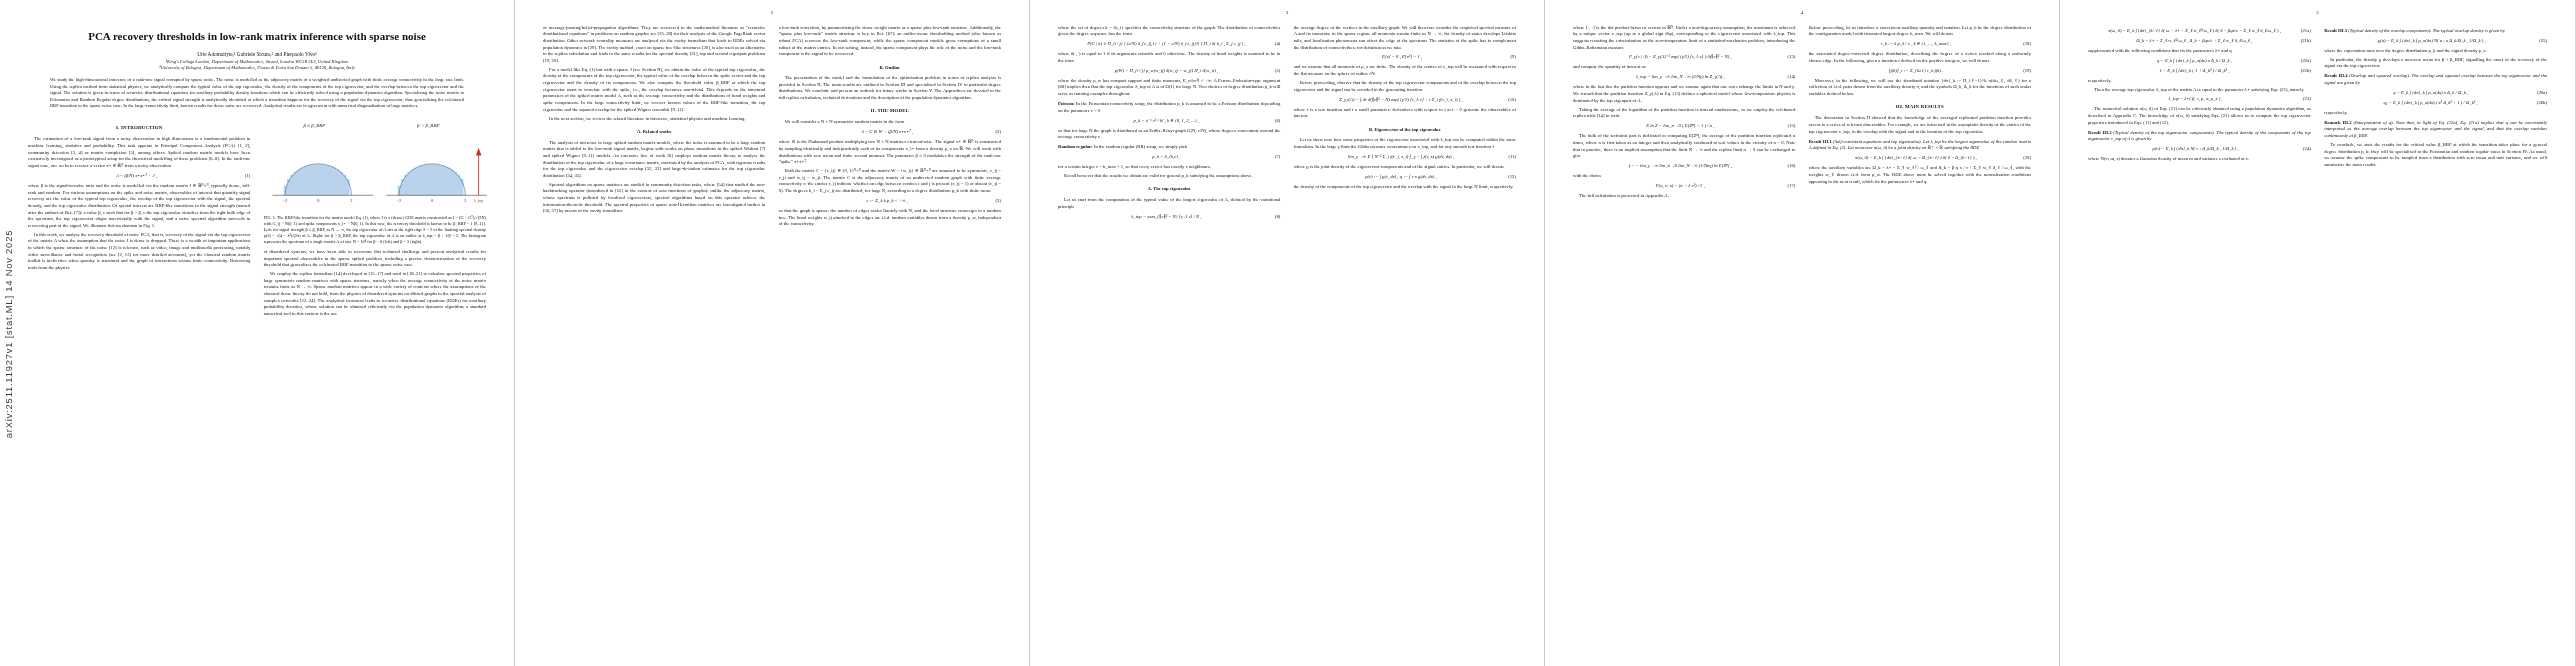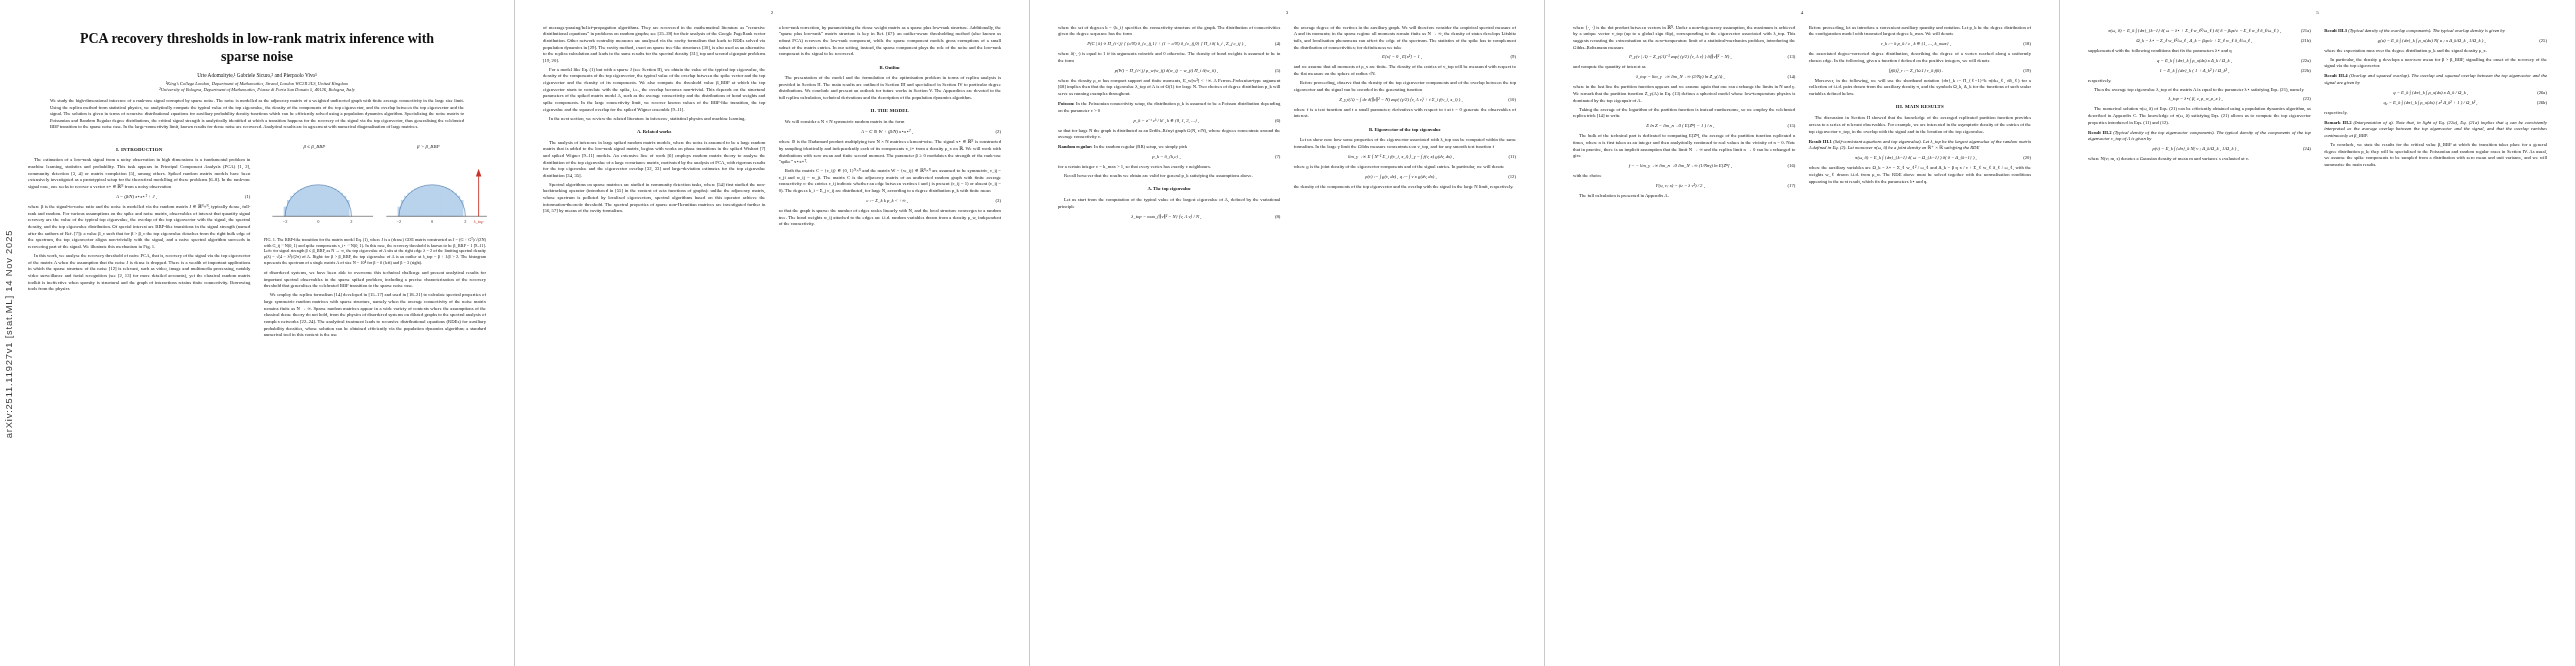--- a/index.html
+++ b/index.html
@@ -4,21 +4,21 @@
 <style>
   html,body{margin:0;padding:0;background:#d9d9d9;}
   body{width:2576px;height:667px;overflow:hidden;position:relative;
        font-family:"Liberation Serif","DejaVu Serif","DejaVu Sans",serif;color:#111;}
   #pages{display:flex;width:2576px;height:667px;}
   .page{width:515px;height:667px;background:#ffffff;border-right:1.1px solid #c9c9c9;
         box-sizing:border-box;position:relative;padding:24.5px 28px 14.5px 28px;overflow:hidden;}
   .page:last-child{border-right:none;}
   .pnum{position:absolute;top:10px;left:0;right:0;text-align:center;font-size:5px;color:#222;}
   .phead{display:block;}
-  .title{font-size:14px;font-weight:bold;text-align:center;margin:5.6px 39px 6.7px 39px;line-height:1.25;}
+  .title{font-size:11px;font-weight:bold;text-align:center;margin:5.6px 39px 6.7px 39px;line-height:1.25;}
   .authors{font-size:5.3px;text-align:center;margin-bottom:2.8px;}
   .affil{font-size:4.6px;font-style:italic;text-align:center;margin-bottom:1.1px;color:#222;}
   .abstract{font-size:4.6px;line-height:1.42;text-align:justify;margin:6.7px 22px 9px 22px;}
   .cols{display:flex;gap:13.3px;align-items:flex-start;}
   .col{flex:1;min-width:0;font-size:4.7px;line-height:1.42;text-align:justify;}
   .para{margin:0 0 2.2px 0;text-indent:6.1px;}
   .para.ni{text-indent:0;}
   .para.item{margin-top:3.3px;}
   .sec{font-size:4.9px;font-weight:bold;text-align:center;margin:6.7px 0 3.9px 0;letter-spacing:0.2px;}
   .subsec{font-size:4.7px;font-weight:bold;text-align:center;margin:6.7px 0 3.9px 0;}

